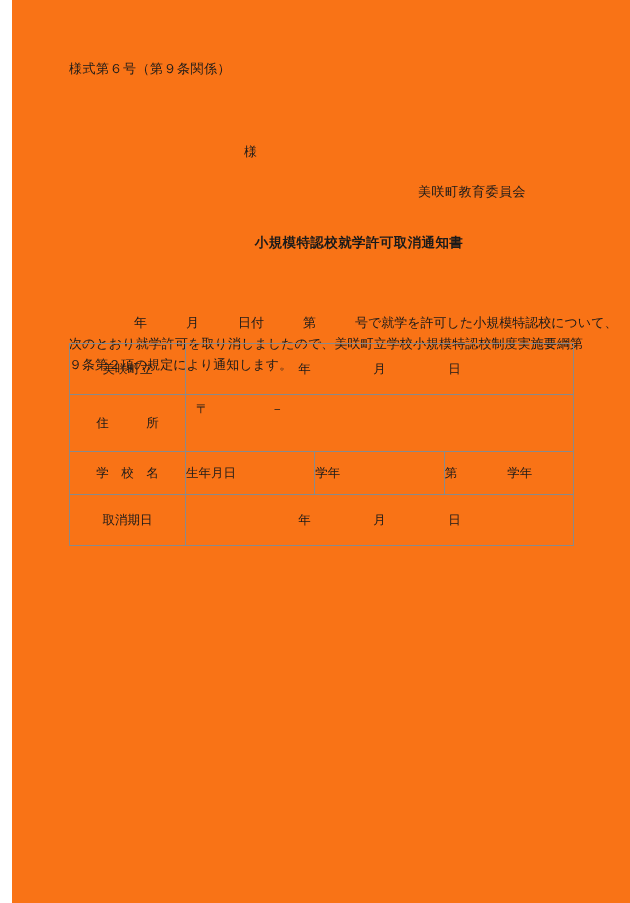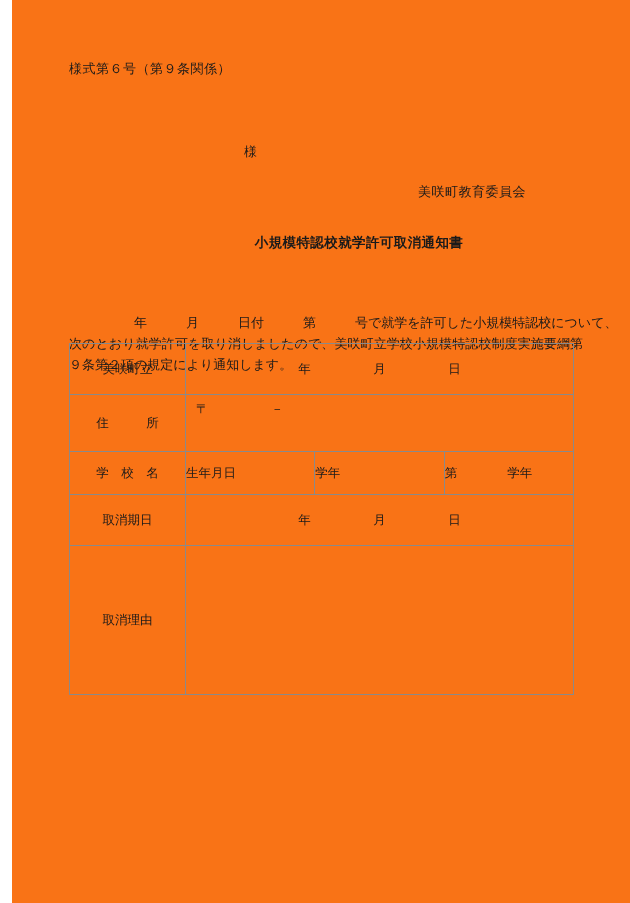--- a/index.html
+++ b/index.html
@@ -197,20 +197,16 @@
         <td class="cell-school">生年月日</td>
         <td class="col-gakunen-lbl">学年</td>
         <td class="col-gakunen-val">第　　　　学年</td>
       </tr>
 
       <tr>
         <td class="lbl">取消期日</td>
         <td class="cell-date" colspan="3">年　　　　　月　　　　　日</td>
       </tr>
 
-      <tr>
-        <td class="lbl">取消理由</td>
-        <td class="cell-reason" colspan="3"></td>
-      </tr>
     </tbody>
   </table>
 
 </div>
 
 </body></html>

